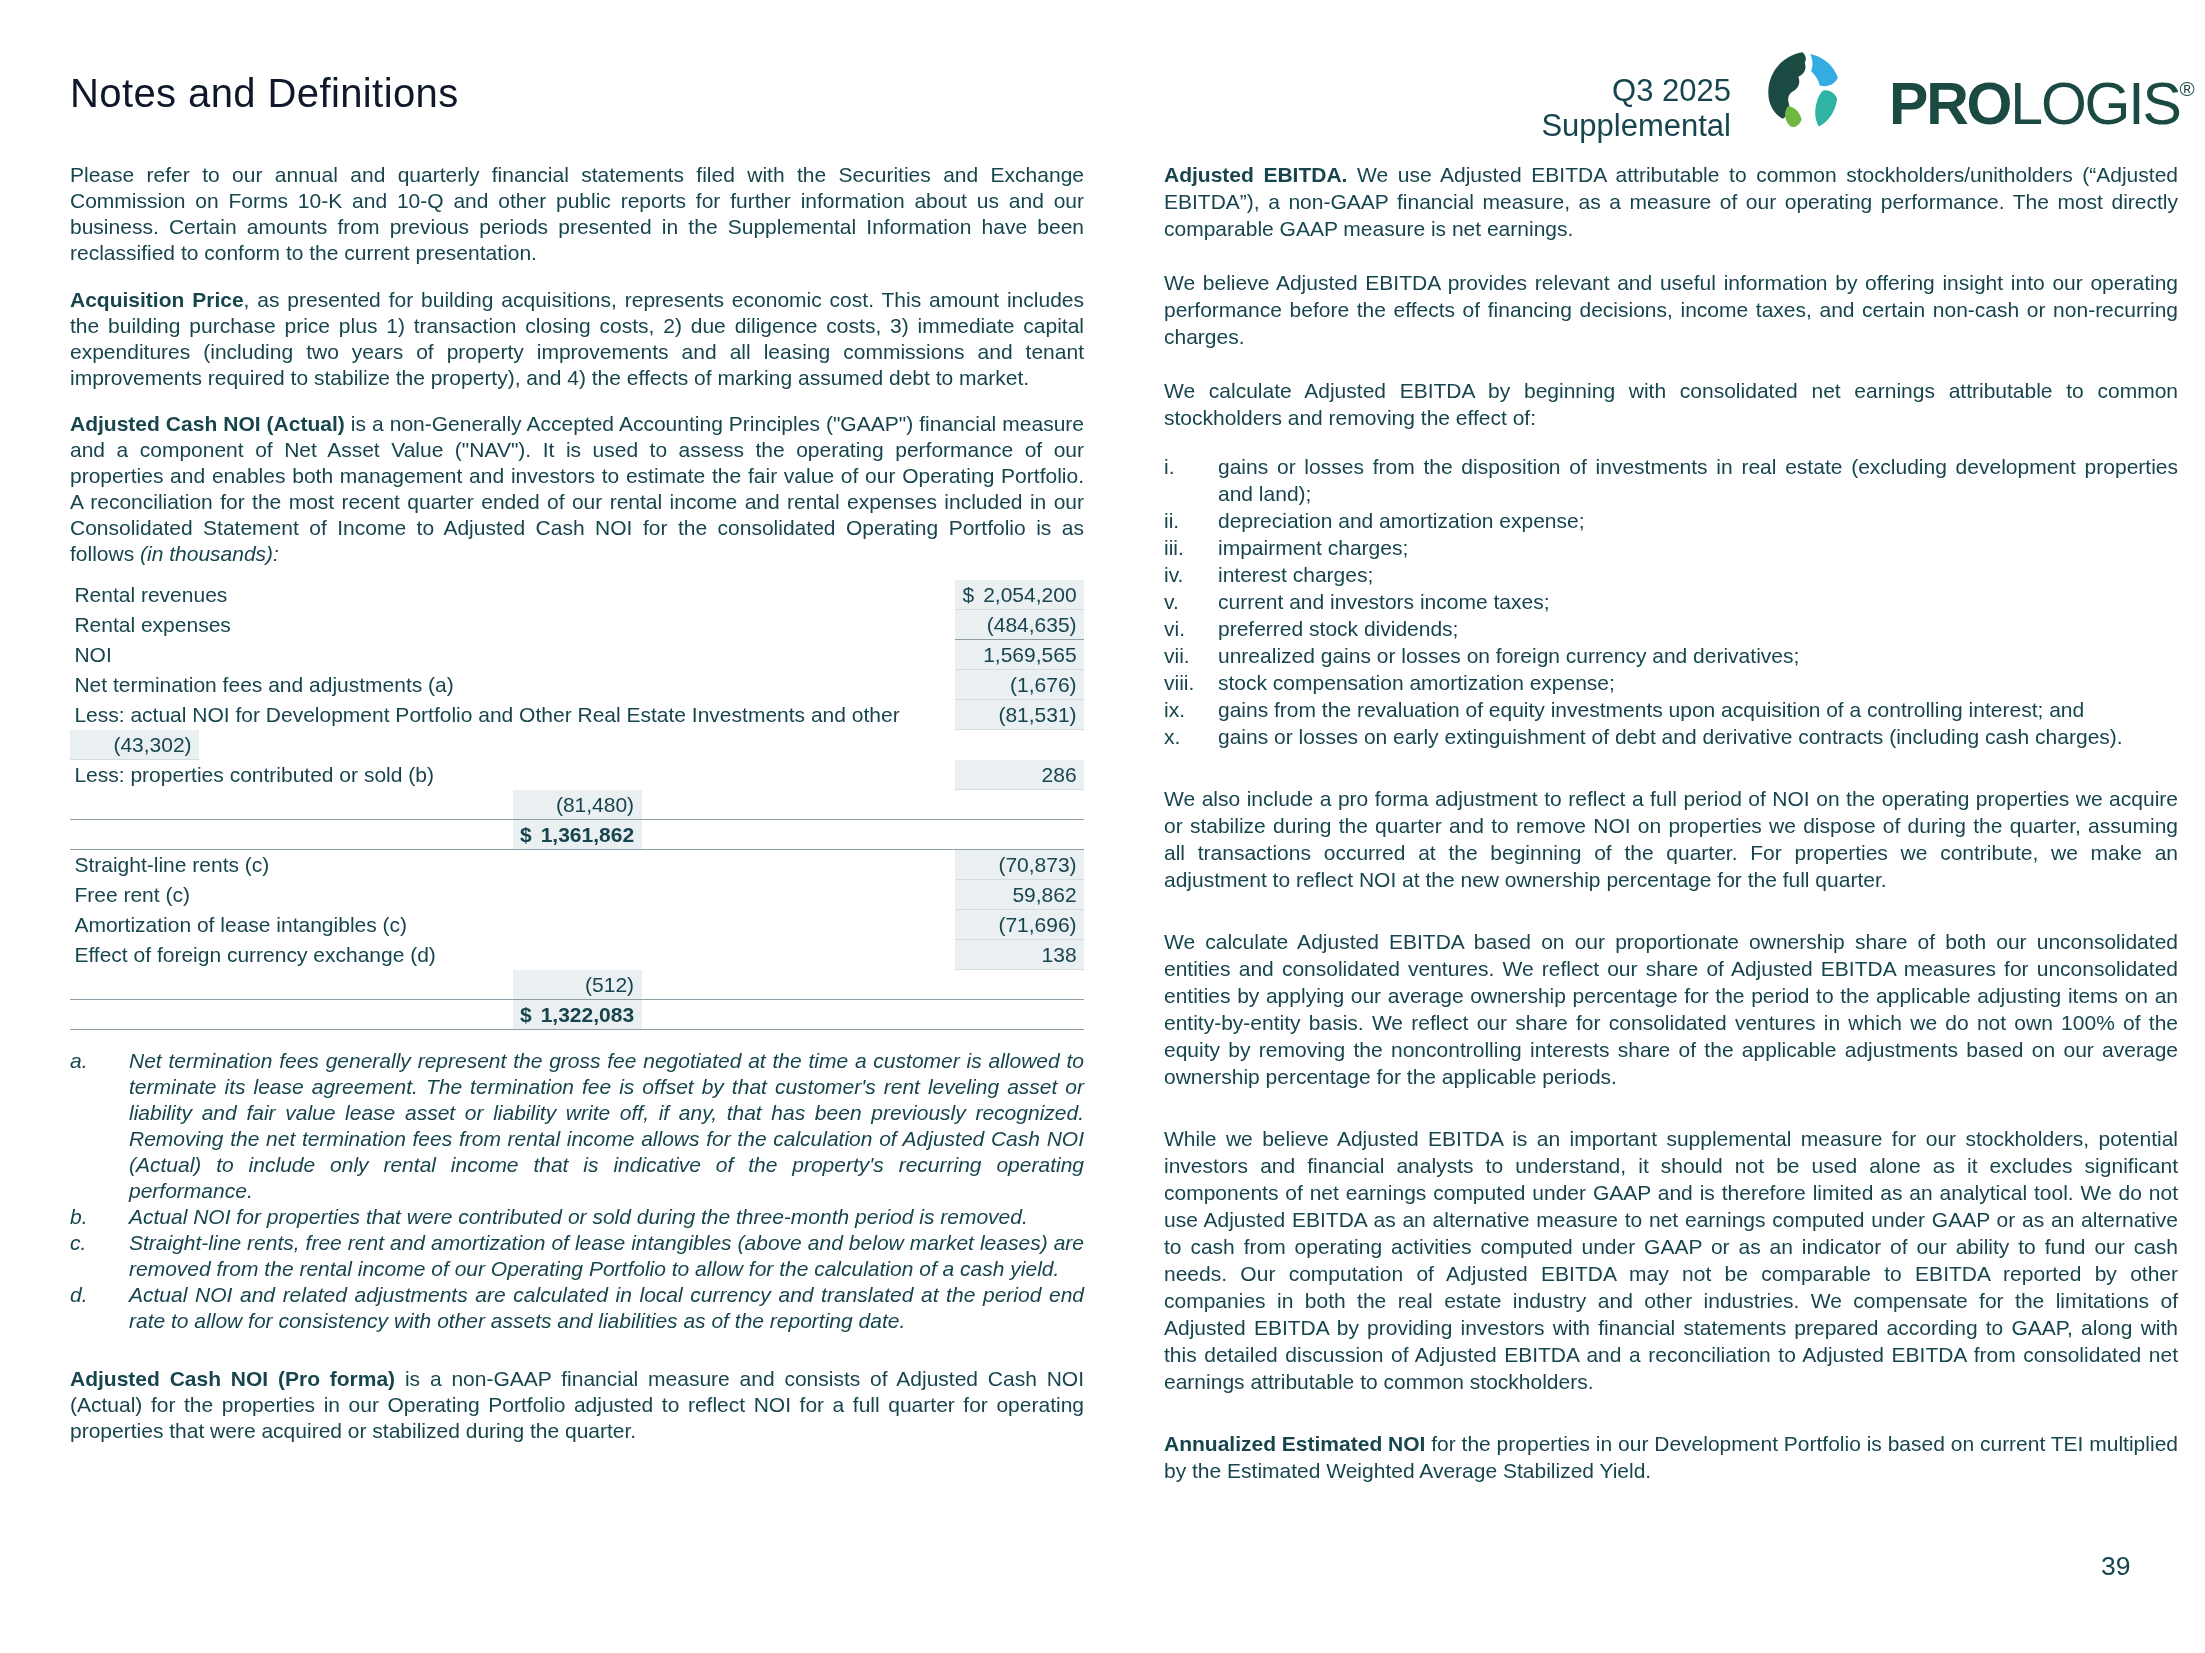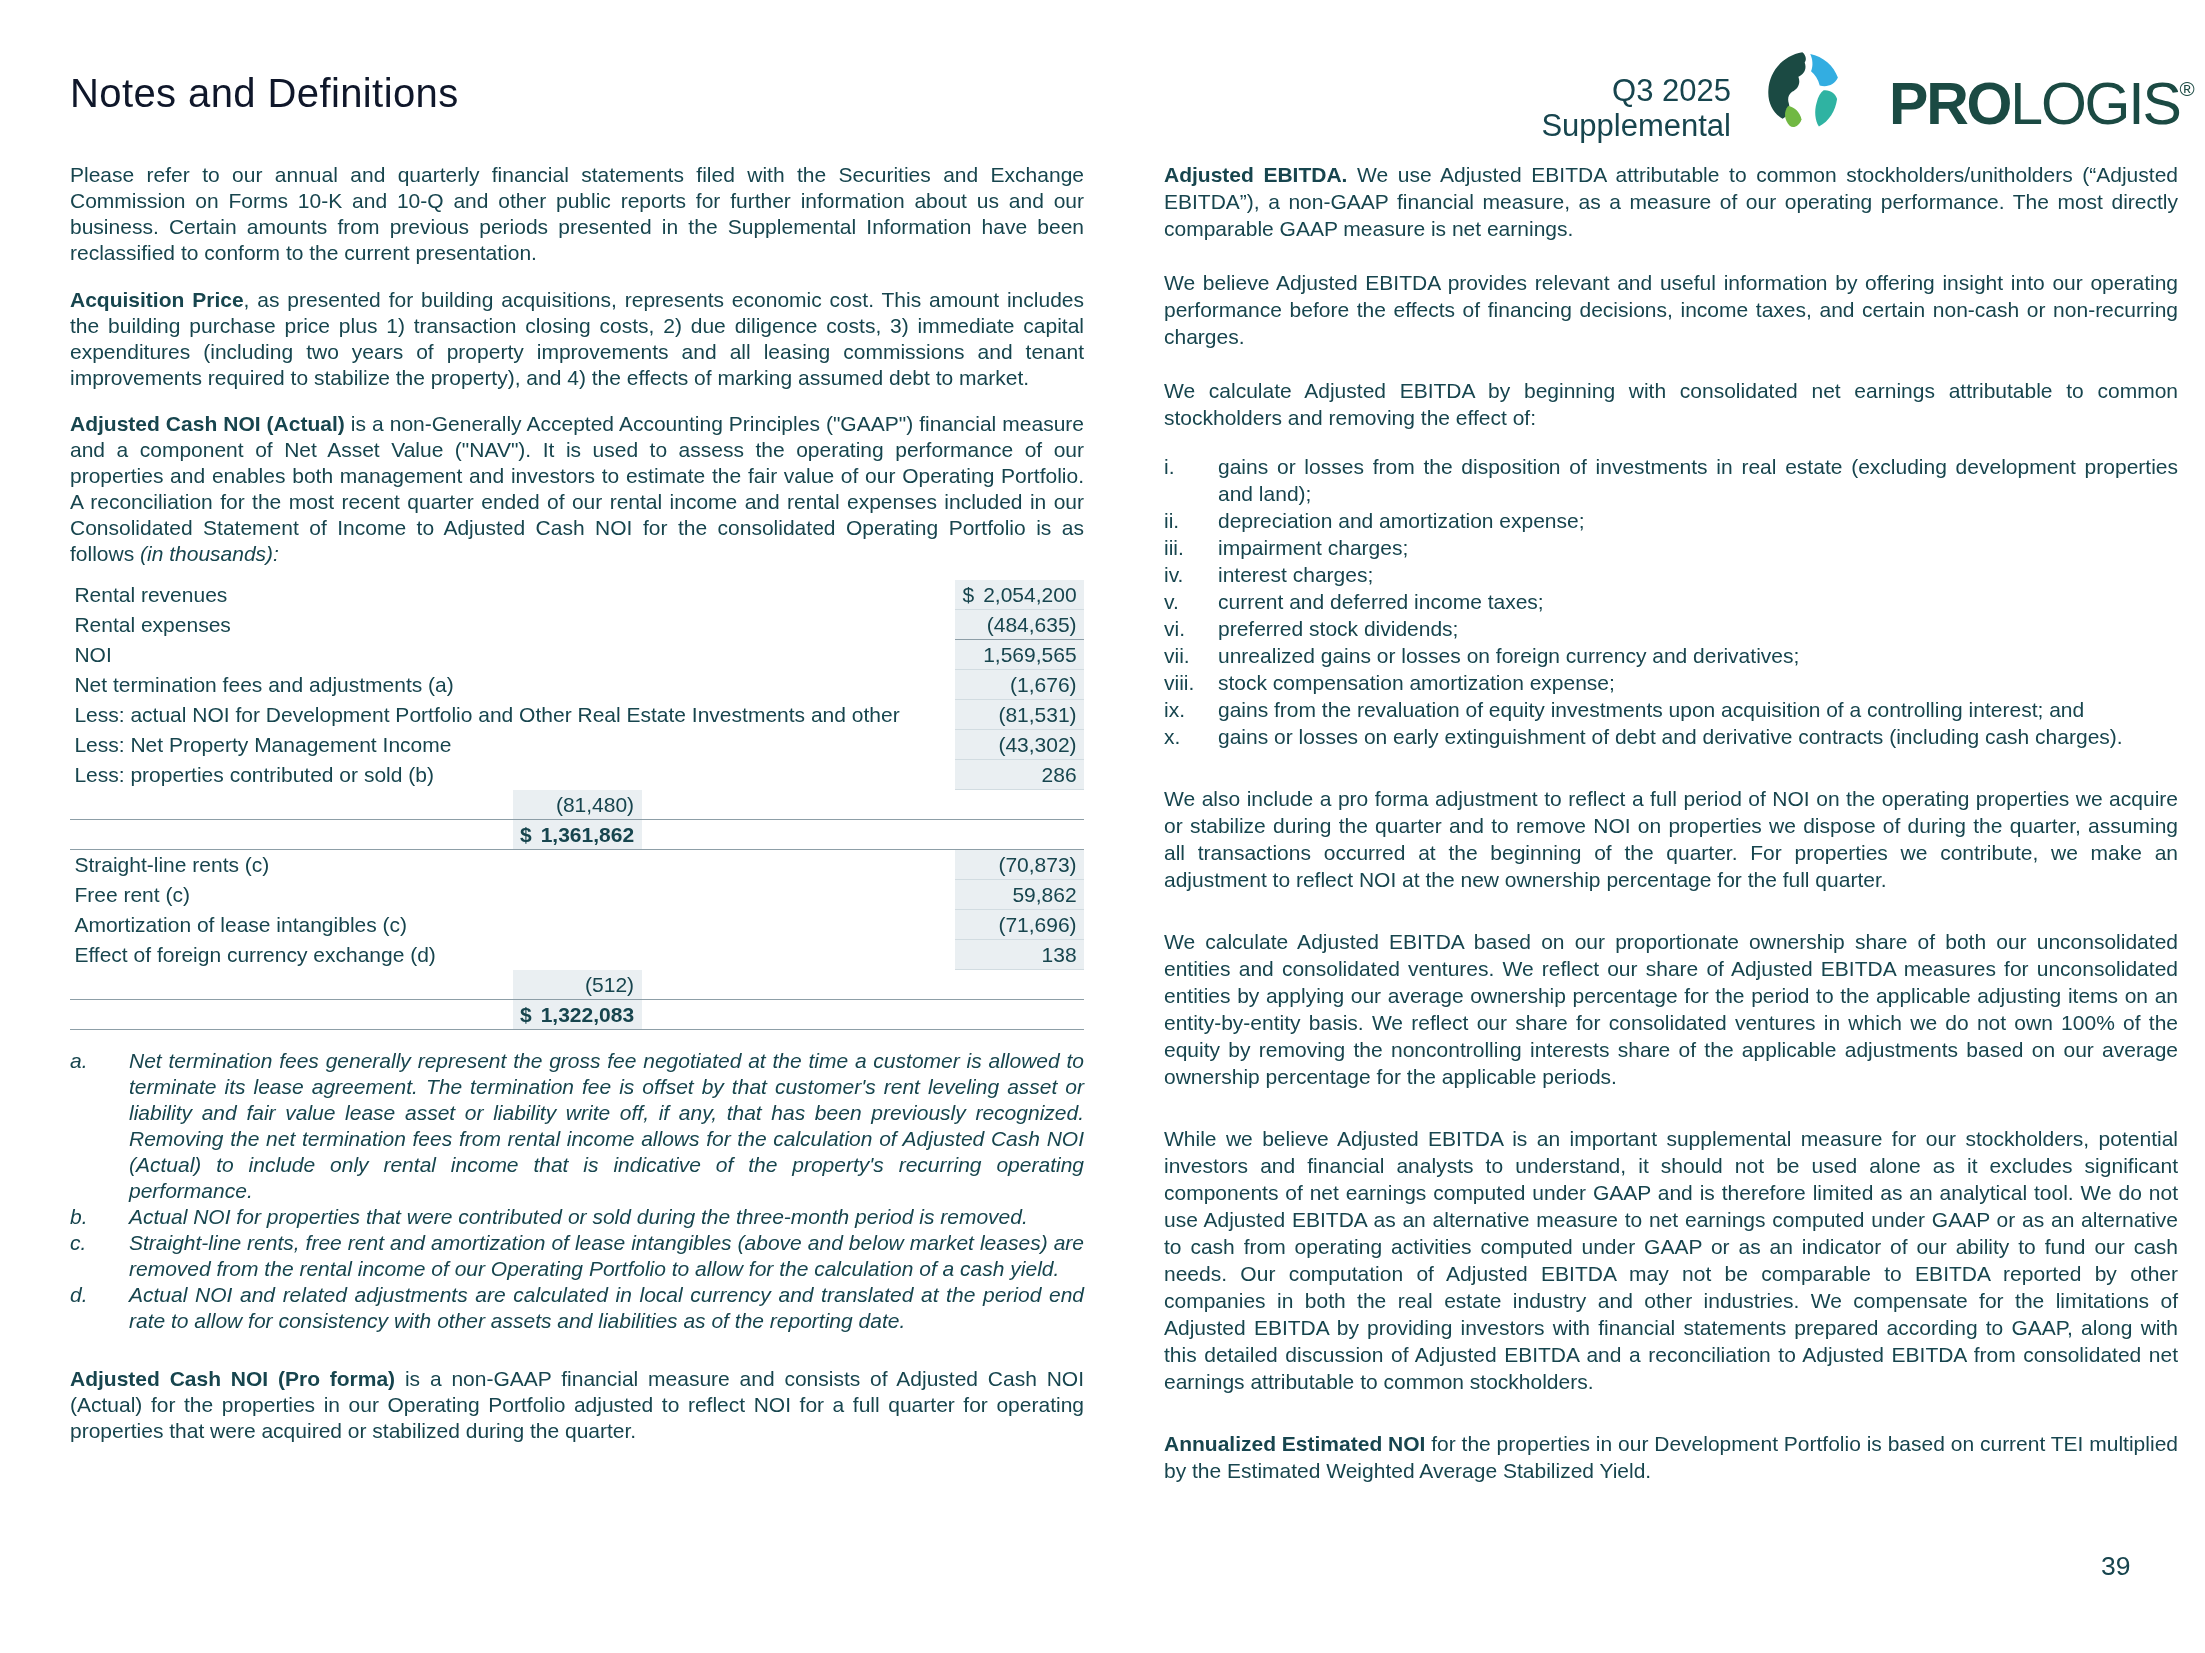--- a/index.html
+++ b/index.html
@@ -130,21 +130,20 @@
           </span>
         </div>
       <div class="trow">
           <span class="lbl">Less: actual NOI for Development Portfolio and Other Real Estate Investments and other</span>
           <span class="val">
             <span></span>
             <span>(81,531)</span>
           </span>
         </div>
       <div class="trow">
-          <span class="lbl">Less: Net Property Management Income</span>
           <span class="val">
             <span></span>
             <span>(43,302)</span>
           </span>
         </div>
       <div class="trow">
           <span class="lbl">Less: properties contributed or sold (b)</span>
           <span class="val">
             <span></span>
             <span>286</span>
@@ -249,21 +248,21 @@
       <div class="ritem">
           <span class="rn">iii.</span>
           <span class="rt">impairment charges;</span>
         </div>
       <div class="ritem">
           <span class="rn">iv.</span>
           <span class="rt">interest charges;</span>
         </div>
       <div class="ritem">
           <span class="rn">v.</span>
-          <span class="rt">current and deferred income taxes;</span>
+          <span class="rt">current and investors income taxes;</span>
         </div>
       <div class="ritem">
           <span class="rn">vi.</span>
           <span class="rt">preferred stock dividends;</span>
         </div>
       <div class="ritem">
           <span class="rn">vii.</span>
           <span class="rt">unrealized gains or losses on foreign currency and derivatives;</span>
         </div>
       <div class="ritem">

